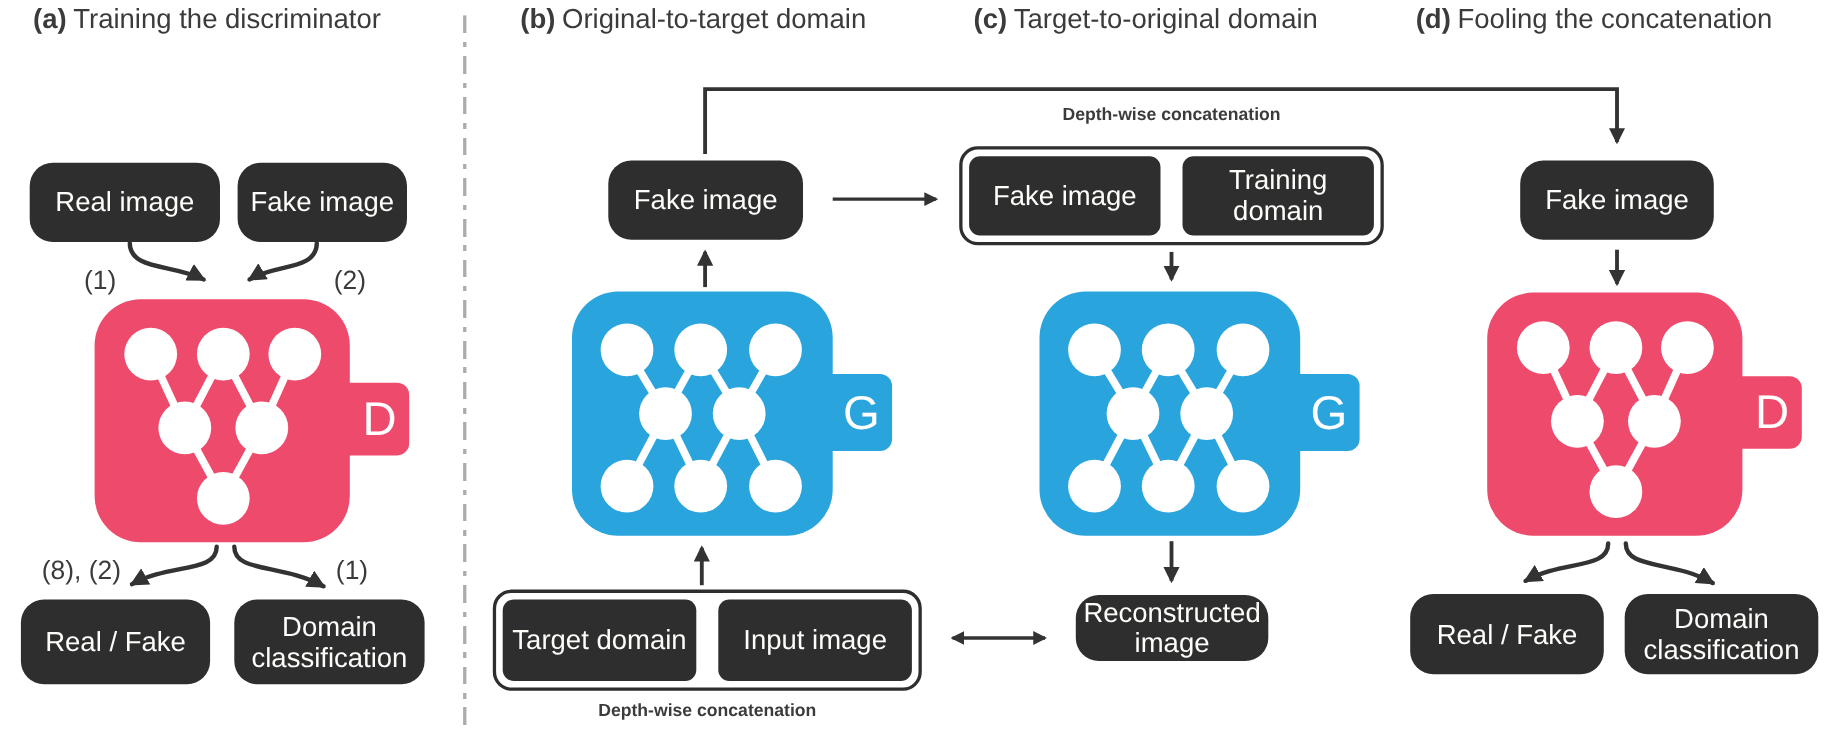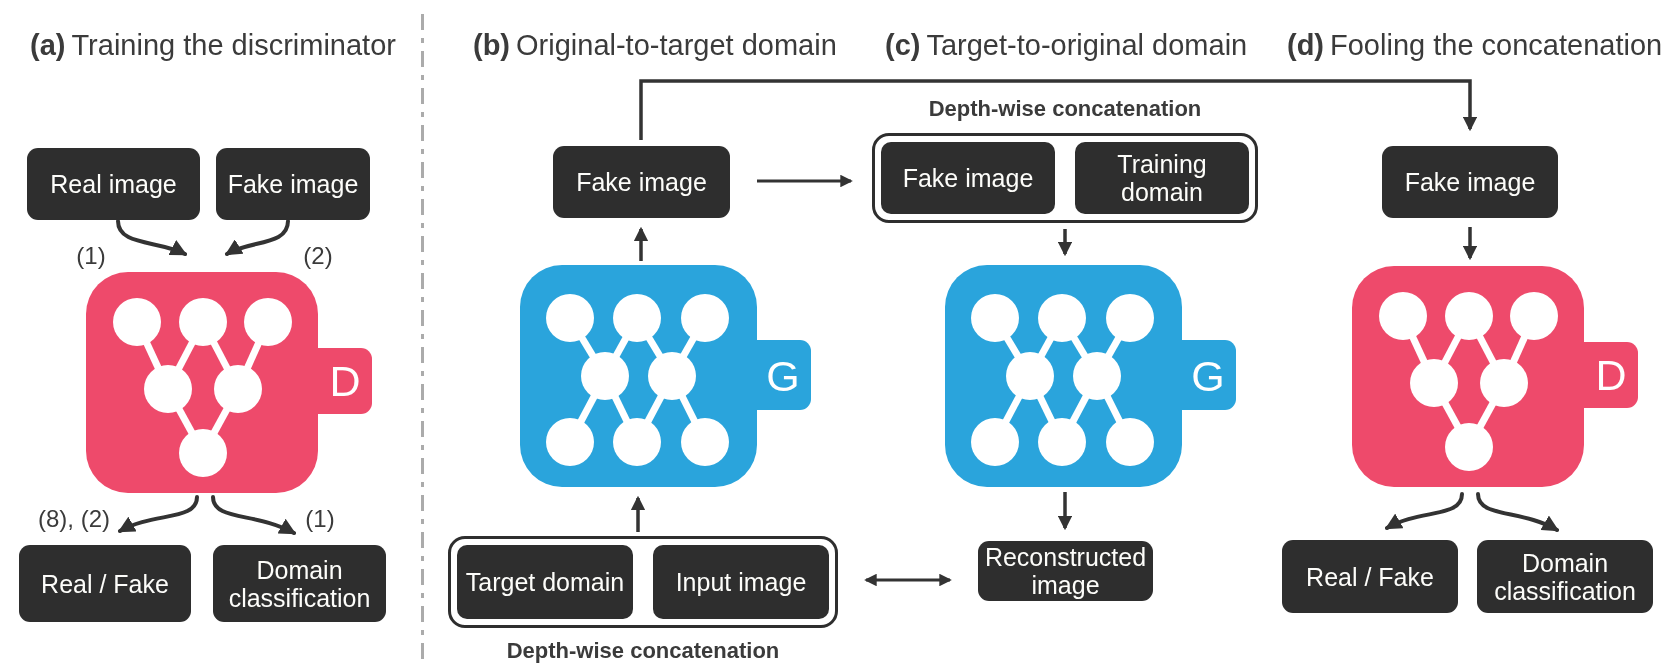--- a/index.html
+++ b/index.html
@@ -10,42 +10,42 @@
   
   #arrows{position:absolute;left:0;top:0;z-index:1;}
   .divider{
     position:absolute;left:421px;top:14px;width:3px;height:648px;z-index:0;
     background:repeating-linear-gradient(180deg,
       #ababab 0 16px, transparent 16px 24px,
       #ababab 24px 29px, transparent 29px 37px);
   }
   
   .title{
-    position:absolute;top:28px;height:34px;line-height:34px;z-index:3;
-    font-size:29px;color:#3b3b3b;white-space:nowrap;
+    position:absolute;top:0;height:34px;line-height:34px;z-index:3;
+    font-size:25px;color:#3b3b3b;white-space:nowrap;
   }
   .title .tag{font-weight:700;margin-right:6px;}
   
   .box{
-    position:absolute;z-index:2;background:#2e2e2e;border-radius:11px;
+    position:absolute;z-index:2;background:#2e2e2e;border-radius:21px;
     color:#fdfdfa;font-size:25px;display:flex;align-items:center;justify-content:center;
     text-align:center;line-height:1.12;padding:0 4px;box-sizing:border-box;
   }
   
   .concat{
     position:absolute;z-index:2;background:#ffffff;border:3px solid #2e2e2e;
     border-radius:17px;box-sizing:border-box;display:flex;gap:20px;padding:6px;
   }
   .concat .box{position:static;flex:1;border-radius:10px;}
   
   .ann{
     position:absolute;z-index:3;font-size:24px;color:#3b3b3b;text-align:center;white-space:nowrap;
   }
   .concat-label{
-    position:absolute;z-index:3;font-size:22px;font-weight:700;color:#3b3b3b;
+    position:absolute;z-index:3;font-size:16px;font-weight:700;color:#3b3b3b;
     width:320px;text-align:center;white-space:nowrap;
   }
   
   svg.net{position:absolute;z-index:2;overflow:visible;}
   svg.net text{
     fill:#ffffff;font-family:"Liberation Sans",sans-serif;font-size:43px;
     text-anchor:middle;dominant-baseline:central;
   }
 </style>
 </head>

